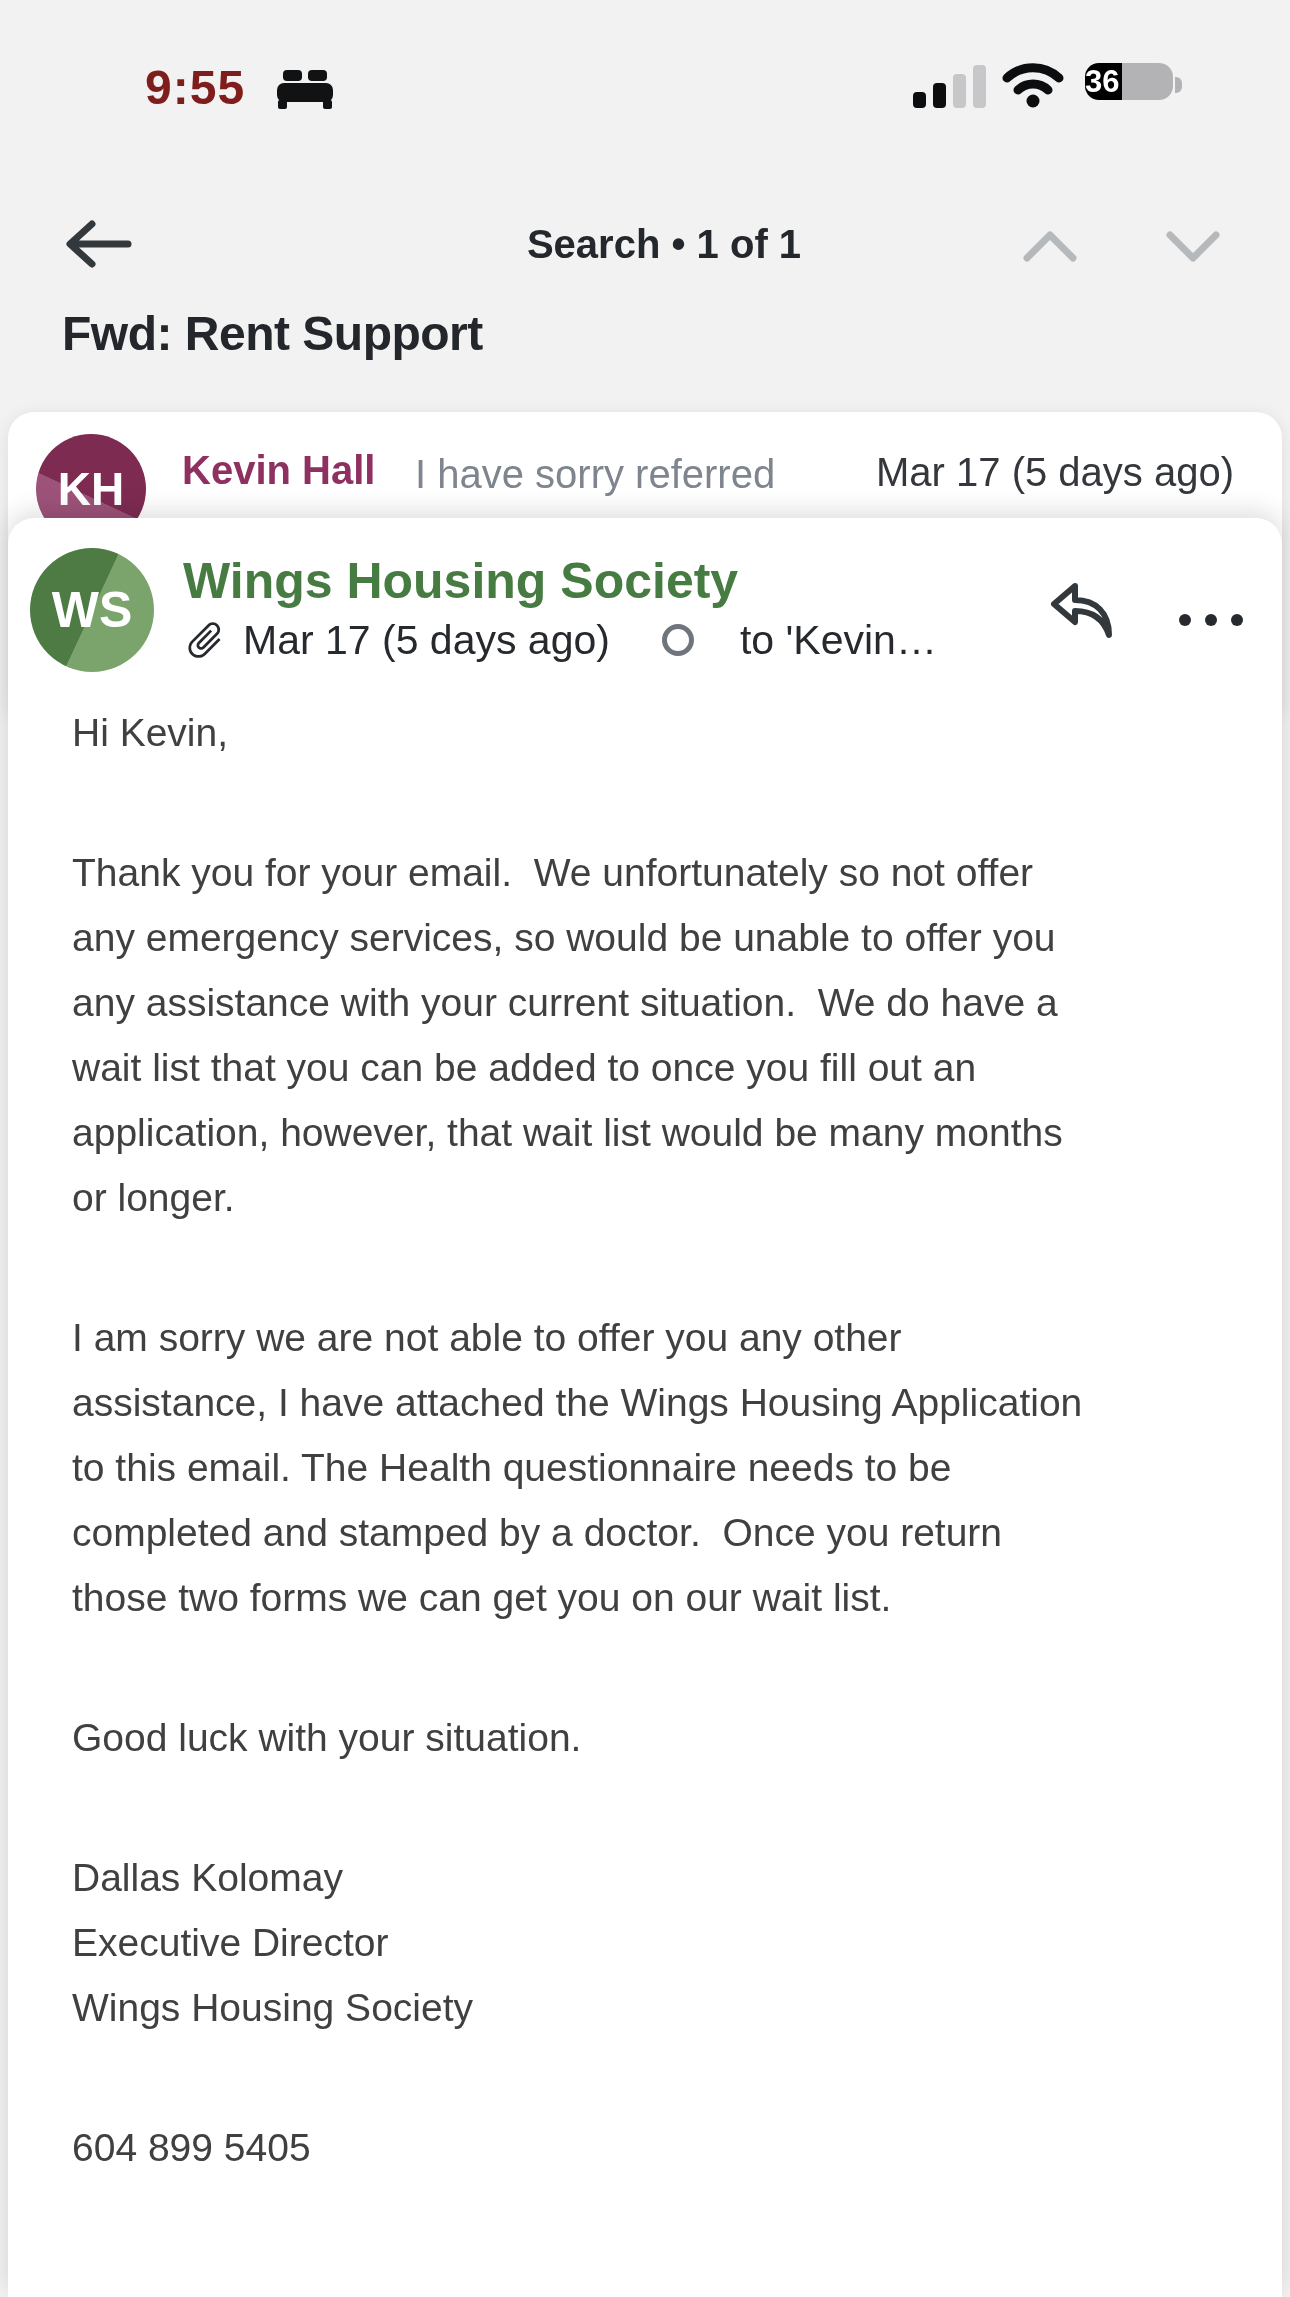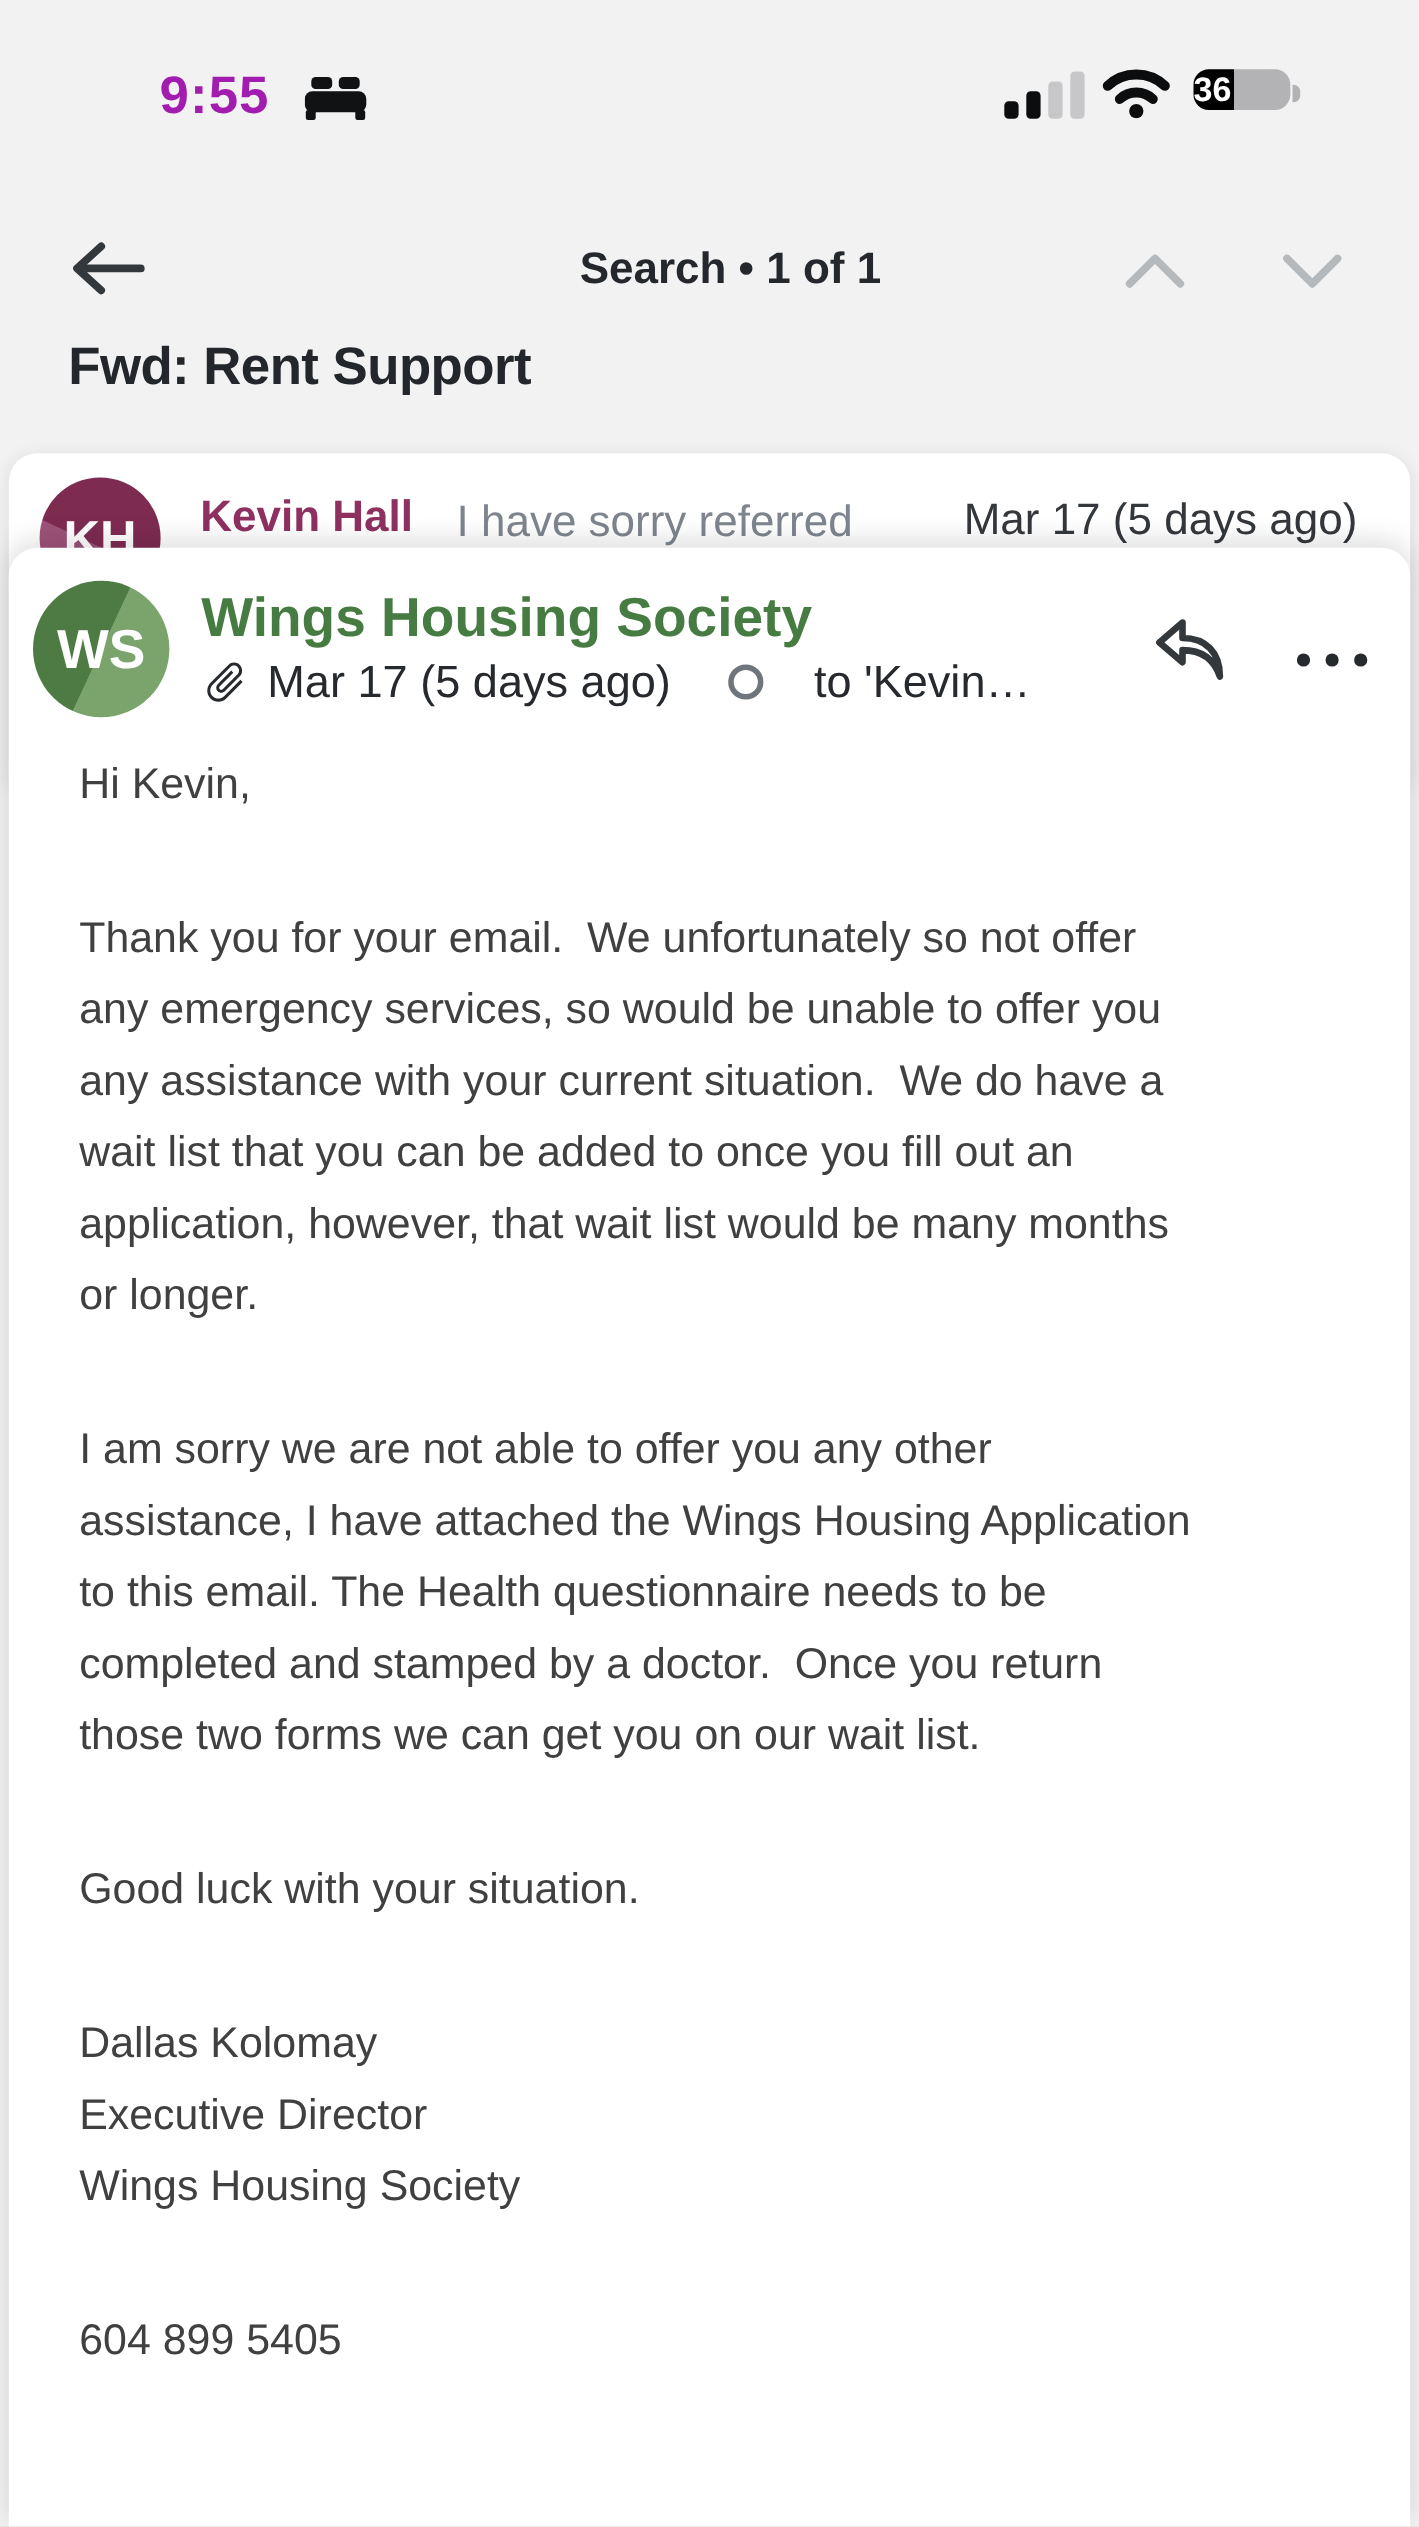--- a/index.html
+++ b/index.html
@@ -4,21 +4,21 @@
 <style>
   * { margin:0; padding:0; box-sizing:border-box; }
   html,body { background:#d8d8da; }
   .screen {
     position:relative; width:1290px; height:2297px; margin:0 auto;
     background:#f2f2f3; overflow:hidden;
     font-family:"Liberation Sans","DejaVu Sans",sans-serif;
     -webkit-font-smoothing:antialiased;
   }
   
-  .time { position:absolute; left:145px; top:60px; font-size:48px; font-weight:700; color:#a21caf; letter-spacing:1px; }
+  .time { position:absolute; left:145px; top:60px; font-size:48px; font-weight:700; color:#7f1d1d; letter-spacing:1px; }
   .bed { position:absolute; left:277px; top:70px; }
   .status-right { position:absolute; left:913px; top:62px; width:270px; height:50px; }
   .sig { position:absolute; left:0; bottom:4px; width:76px; height:42px; }
   .sig i { position:absolute; bottom:0; width:13px; border-radius:4px; background:#0c0d0e; }
   .sig i:nth-child(1){ left:0;  height:16px; }
   .sig i:nth-child(2){ left:20px; height:25px; }
   .sig i:nth-child(3){ left:40px; height:34px; background:#c7c7c9; }
   .sig i:nth-child(4){ left:60px; height:43px; background:#c7c7c9; }
   .wifi { position:absolute; left:88px; top:0; }
   .battery { position:absolute; left:172px; top:1px; width:88px; height:37px;
@@ -31,21 +31,21 @@
   .back-btn { position:absolute; left:58px; top:214px; width:80px; height:60px; cursor:pointer; }
   .nav-title { position:absolute; left:0; top:222px; width:100%; text-align:center;
     font-size:40px; font-weight:700; color:#24282c;margin-left:19px; }
   .chev { position:absolute; top:226px; width:58px; height:40px; cursor:pointer; }
   .chev.up { left:1021px; } .chev.down { left:1164px; }
   .subject { position:absolute; left:62px; top:306px; font-size:48px; font-weight:700;
     color:#23272b; letter-spacing:-0.5px; }
   
   .card { position:absolute; left:8px; right:8px; background:#fff; border-radius:26px 26px 0 0; }
   .card-collapsed { top:412px; height:300px; box-shadow:0 3px 18px rgba(0,0,0,.09); }
-  .card-open { top:498px; bottom:0; box-shadow:0 -7px 24px rgba(0,0,0,.13); }
+  .card-open { top:518px; bottom:0; box-shadow:0 -7px 24px rgba(0,0,0,.13); }
   .avatar { position:absolute; border-radius:50%; color:#fff; font-weight:700;
     display:flex; align-items:center; justify-content:center; }
   .avatar.kh { left:28px; top:22px; width:110px; height:110px; font-size:46px;
     background:linear-gradient(205deg,#7e2b52 55%,#9d5379 55.3%); }
   .avatar.ws { left:22px; top:30px; width:124px; height:124px; font-size:50px;
     background:linear-gradient(115deg,#4e7a44 50%,#7ba36c 50.3%); }
   .kh-name { position:absolute; left:174px; top:36px; font-size:40px; font-weight:700; color:#8e3060; }
   .kh-preview { position:absolute; left:407px; top:40px; font-size:40px; color:#7e858e; }
   .kh-date { position:absolute; right:48px; top:38px; font-size:40px; color:#34383c; }
   .ws-name { position:absolute; left:175px; top:34px; font-size:50px; font-weight:700; color:#467c41; }

